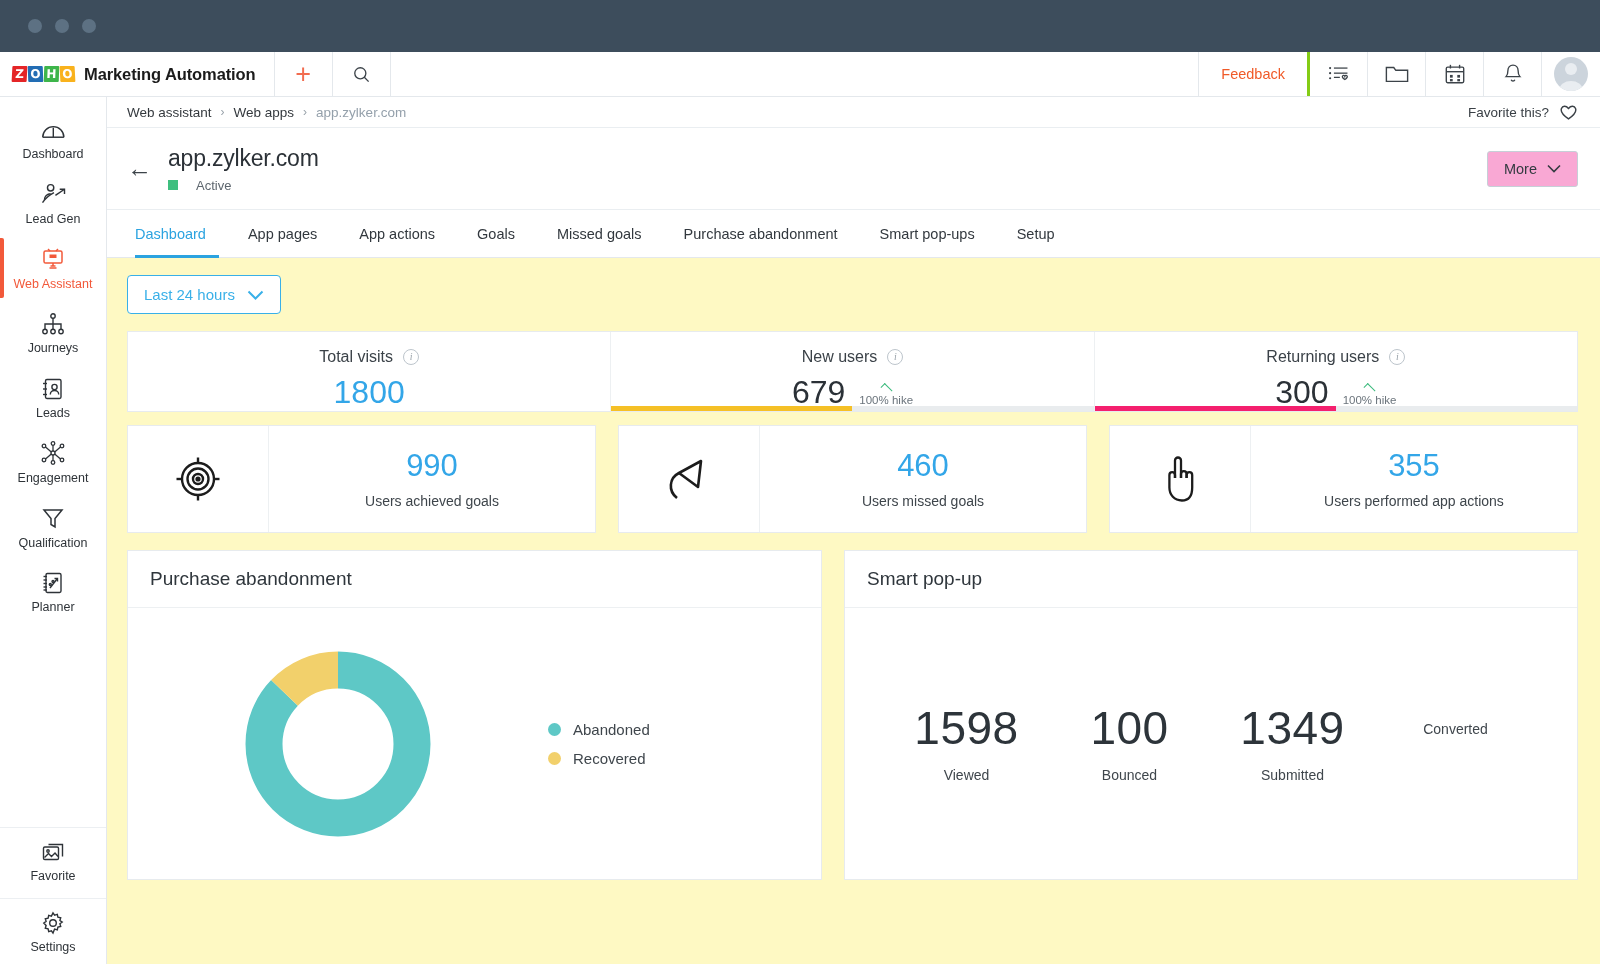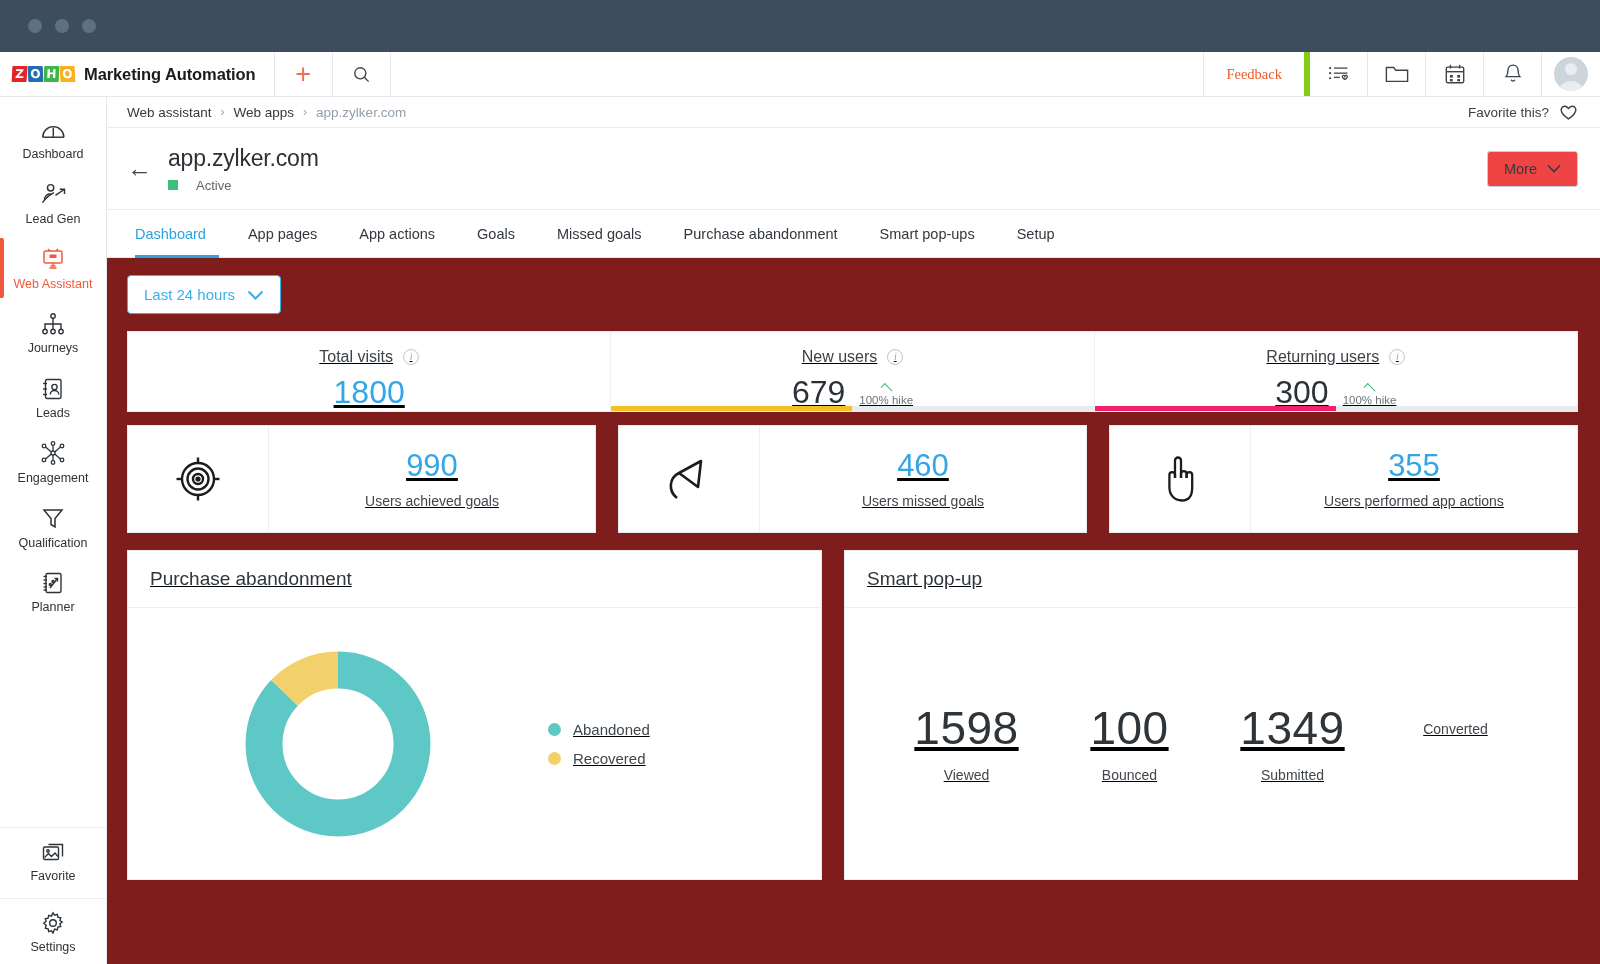--- a/index.html
+++ b/index.html
@@ -37,21 +37,21 @@
   .zl-o2 { background: #f9b21d; transform: skewX(3deg); }
   .brand-name { font-size: 16.5px; font-weight: bold; color: #1b1b1b; letter-spacing: -0.1px; }
   .ab-cell {
     width: 58px; display: flex; align-items: center; justify-content: center;
     border-right: 1px solid #e4e8ec; cursor: pointer;
   }
   .ab-plus { color: #f26c4f; font-size: 27px; font-weight: 300; line-height: 1; }
   .ab-spacer { flex: 1; border-right: 1px solid #e4e8ec; }
   .feedback {
     display: flex; align-items: center; padding: 0 22px; color: #f05a28;
-    font-size: 14.5px; border-right: 6px solid #84cc16; cursor: pointer; font-family: Liberation Serif, serif;
+    font-size: 14.5px; border-right: 3px solid #84cc16; cursor: pointer;
   }
   .avatar-cell { width: 58px; display: flex; align-items: center; justify-content: center; }
   .avatar {
     width: 34px; height: 34px; border-radius: 50%; background: #ccd4dc;
     position: relative; overflow: hidden;
   }
   .avatar::before {
     content: ""; position: absolute; top: 6px; left: 50%; transform: translateX(-50%);
     width: 12px; height: 12px; border-radius: 50%; background: #e9edf1;
   }
@@ -100,41 +100,41 @@
     height: 82px; display: flex; align-items: center; padding: 0 22px 0 20px;
     border-bottom: 1px solid #eaeef1;
   }
   .backbtn { font-size: 25px; color: #3c4349; cursor: pointer; line-height: 1; padding-right: 16px; }
   .ph-texts { flex: 1; }
   .ph-title { font-size: 23px; color: #2b3137; font-weight: 400; letter-spacing: -0.2px; }
   .ph-status { display: flex; align-items: center; gap: 18px; margin-top: 6px; }
   .ph-dot { width: 10px; height: 10px; background: #3fbf7f; }
   .ph-statustext { font-size: 13px; color: #5d666e; }
   .morebtn {
-    border: 1px solid #c6cfd7; border-radius: 3px; background: #ef4444;
+    border: 1px solid #c6cfd7; border-radius: 3px; background: #f9a8d4;
     padding: 9px 16px; font-size: 14.5px; color: #333a40; cursor: pointer;
     display: flex; align-items: center; gap: 10px;
   }
 
   .tabs {
     height: 48px; display: flex; align-items: stretch; padding-left: 20px;
     border-bottom: 1px solid #e4e8ec; gap: 0;
   }
   .tab {
     display: flex; align-items: center; padding: 0 21px; font-size: 14.5px;
     color: #32383e; cursor: pointer; position: relative; white-space: nowrap;
   }
   .tab:first-child { padding-left: 8px; }
   .tab.active { color: #2ba3e0; }
   .tab.active::after {
     content: ""; position: absolute; left: 8px; right: 8px; bottom: -1px;
     height: 3px; background: #2ba3e0;
   }
 
-  .content { flex: 1; background: #7f1d1d; padding: 17px 22px 0 20px; overflow: hidden; text-decoration: underline; }
+  .content { flex: 1; background: #fef9c3; padding: 17px 22px 0 20px; overflow: hidden; }
 
   .filterbtn {
     display: inline-flex; align-items: center; gap: 12px;
     border: 1px solid #39b0e8; border-radius: 4px; background: #fff;
     padding: 10px 16px; font-size: 15px; color: #39b0e8; cursor: pointer;
     margin-bottom: 17px;
   }
 
   .card { background: #fff; border: 1px solid #e7ebee; }
 

